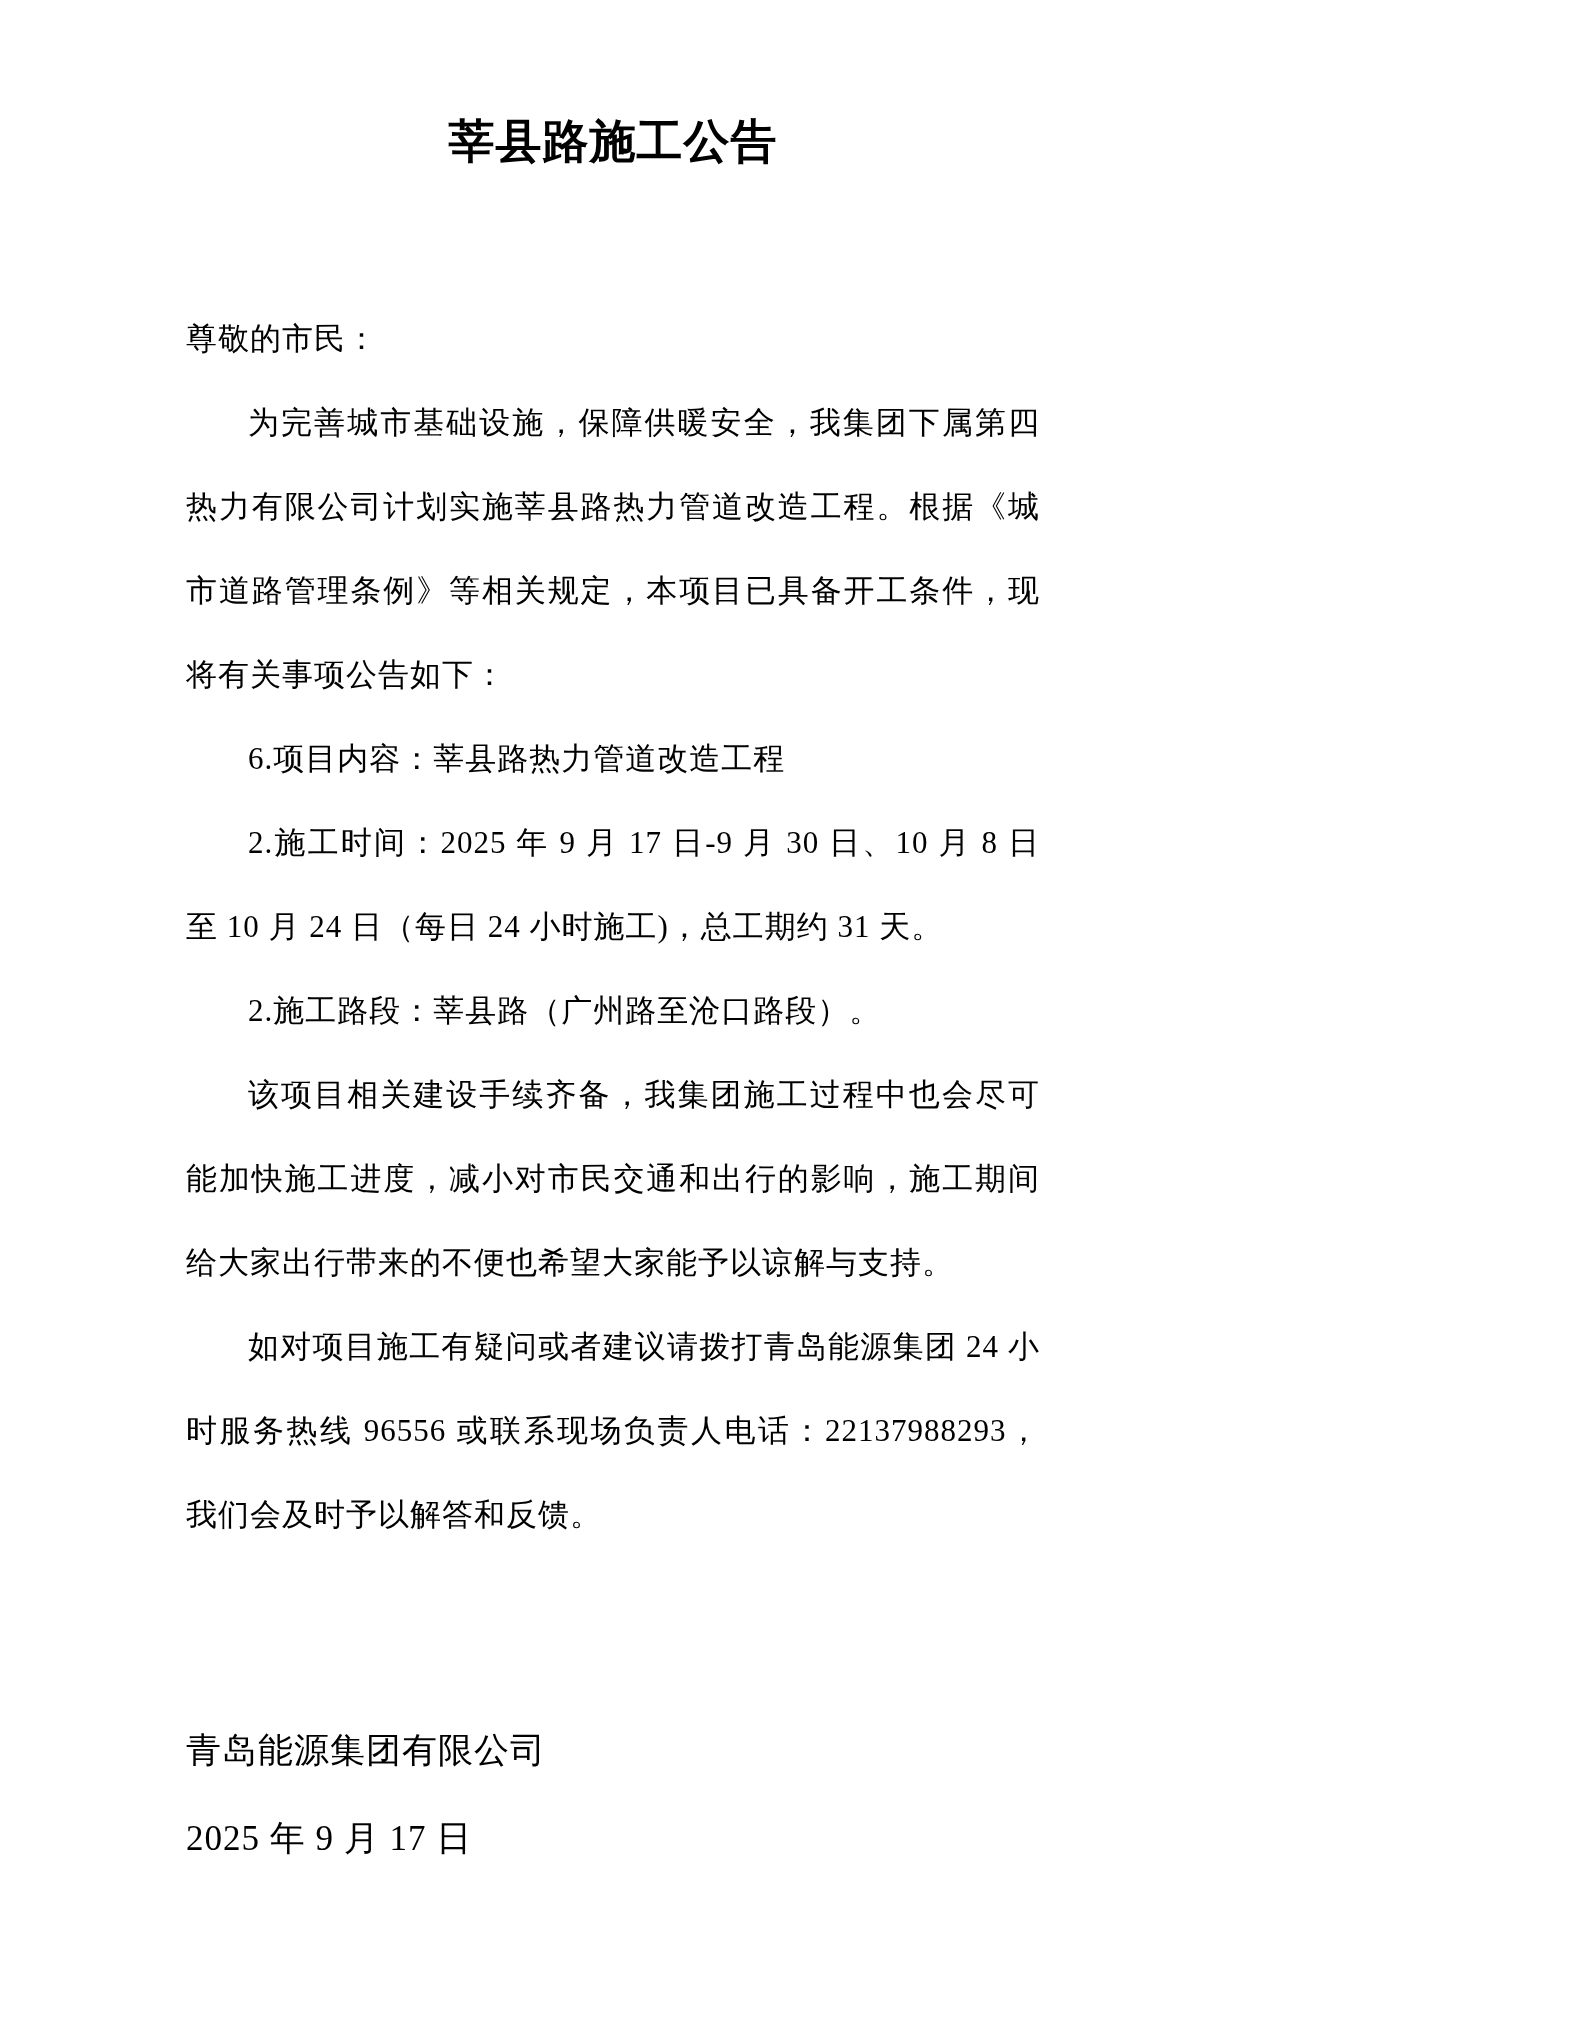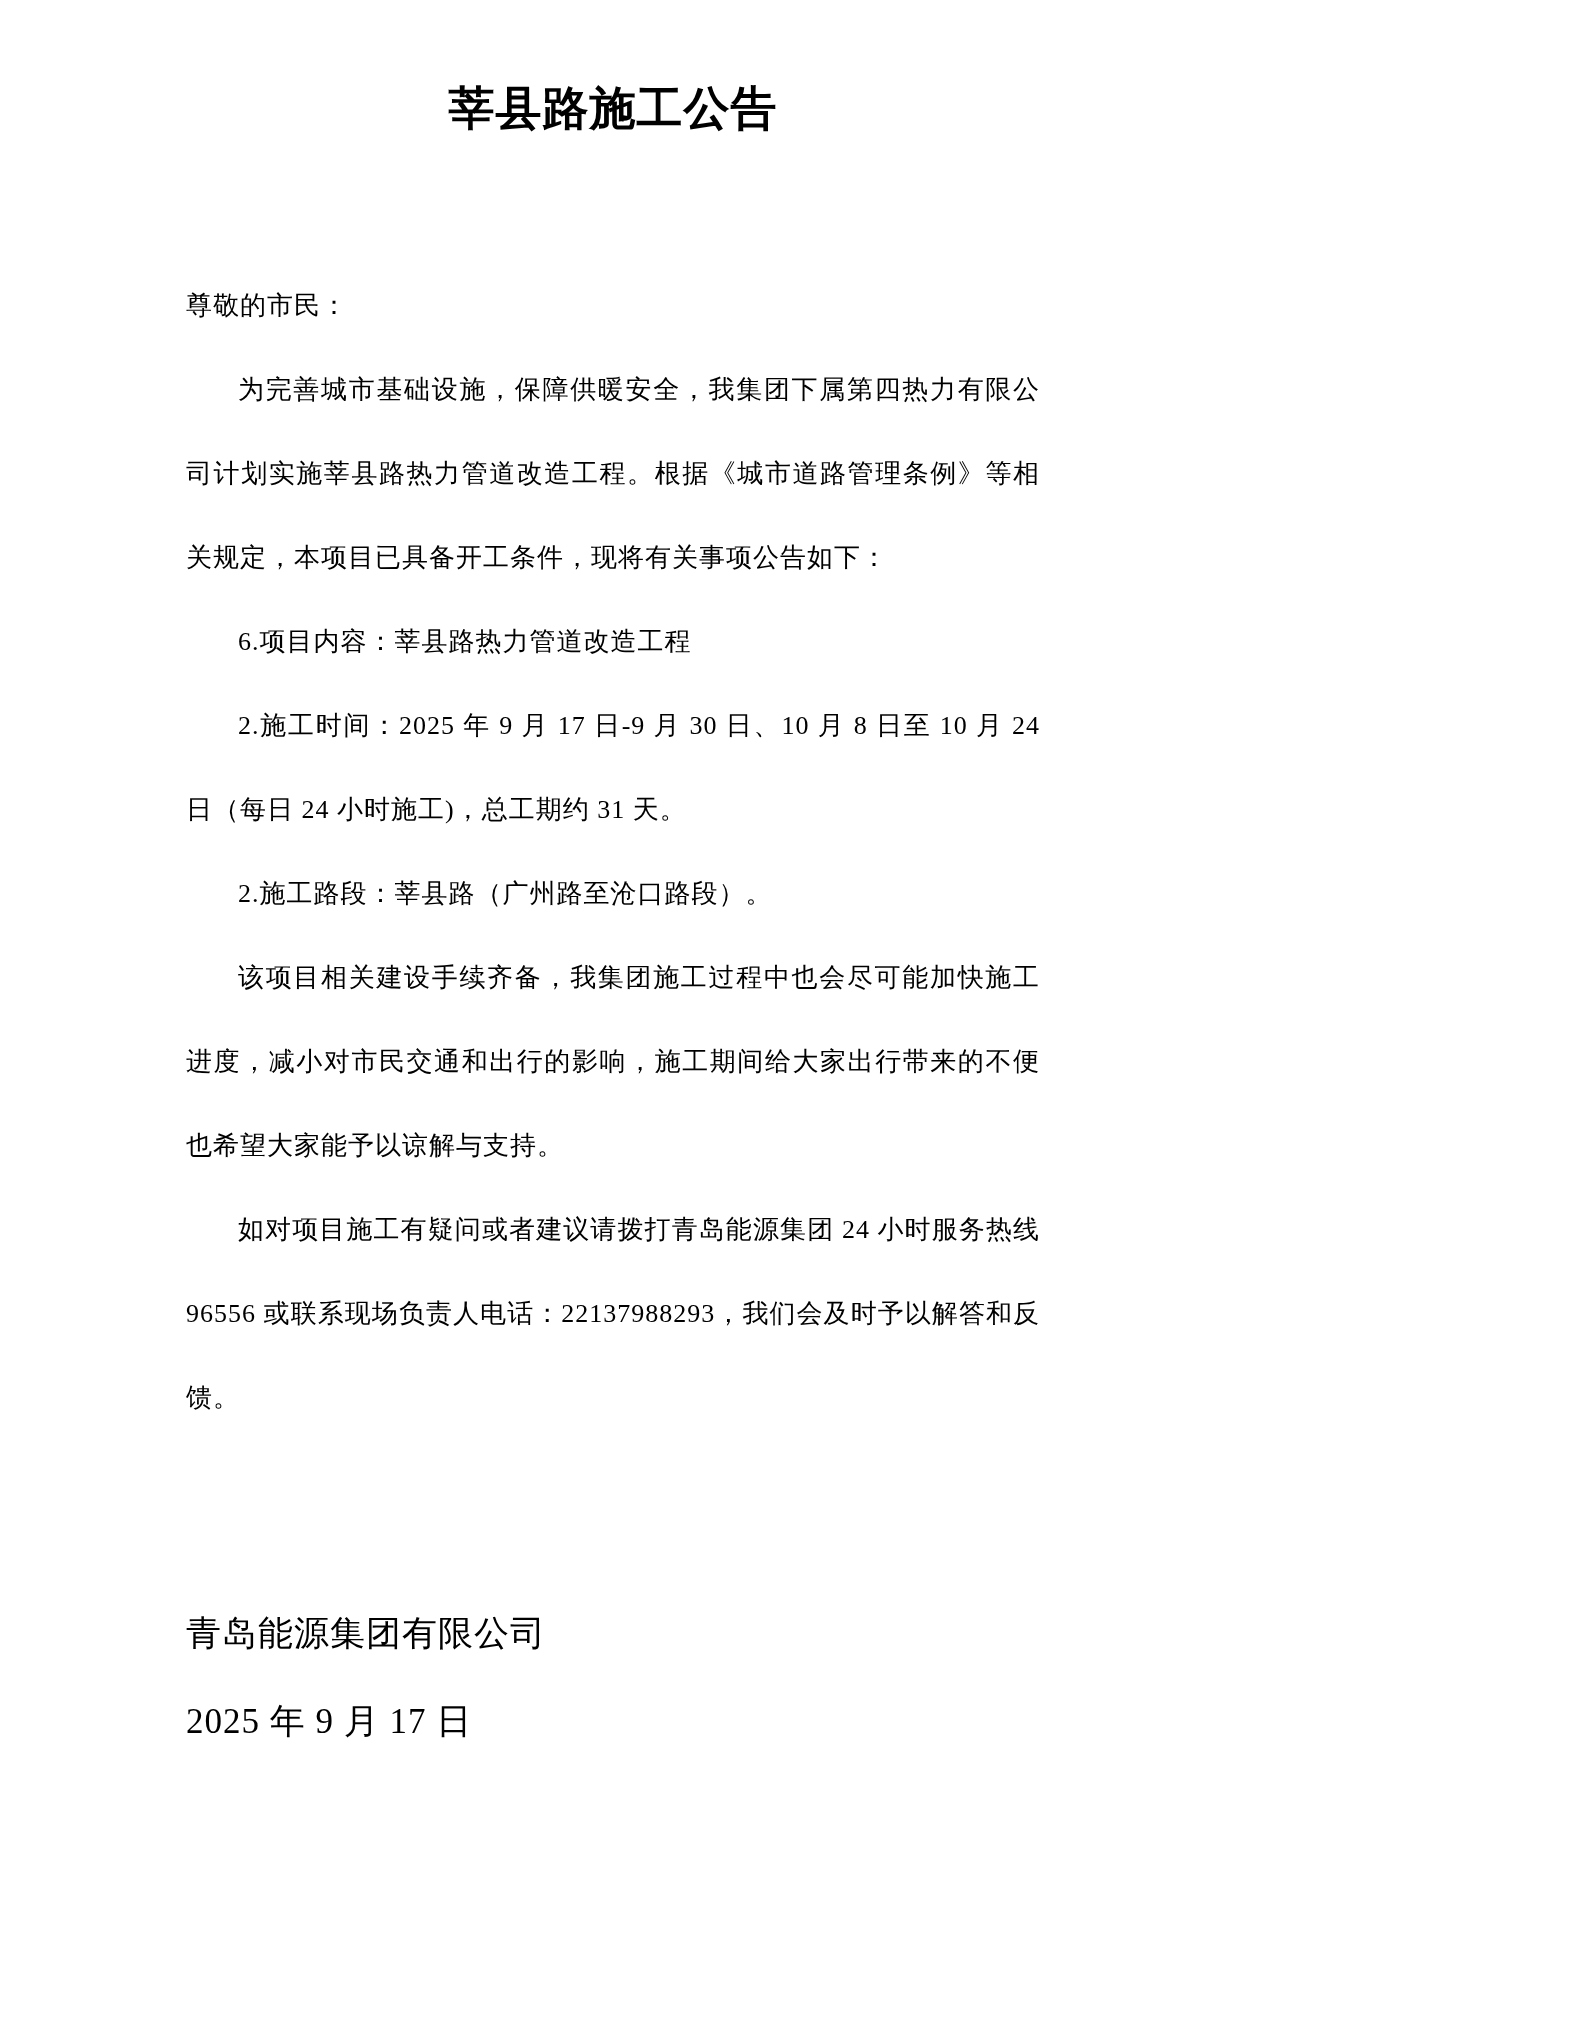--- a/index.html
+++ b/index.html
@@ -16,33 +16,33 @@
     font-family: "Liberation Serif", "DejaVu Serif", serif;
     box-sizing: border-box;
     overflow: hidden;
   }
   .content {
     margin-left: 186px;
     width: 854px;
   }
   .doc-title {
     margin: 0;
-    padding-top: 72px;
+    padding-top: 105px;
     text-align: center;
     font-size: 46px;
     font-weight: 700;
     line-height: 1.6;
     letter-spacing: 1px;
   }
   .body-text {
     margin-top: 118px;
   }
   .body-text p {
     margin: 0;
-    font-size: 26px;
+    font-size: 31px;
     line-height: 84px;
     text-align: justify;
     text-justify: inter-ideograph;
     letter-spacing: 1px;
   }
   .body-text p.indent {
     text-indent: 2em;
   }
   .signature {
     margin-top: 150px;

